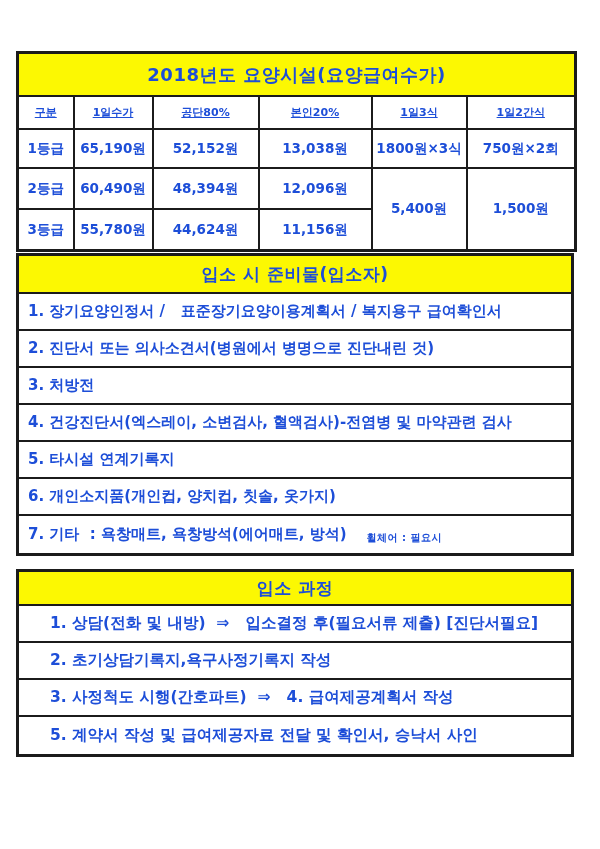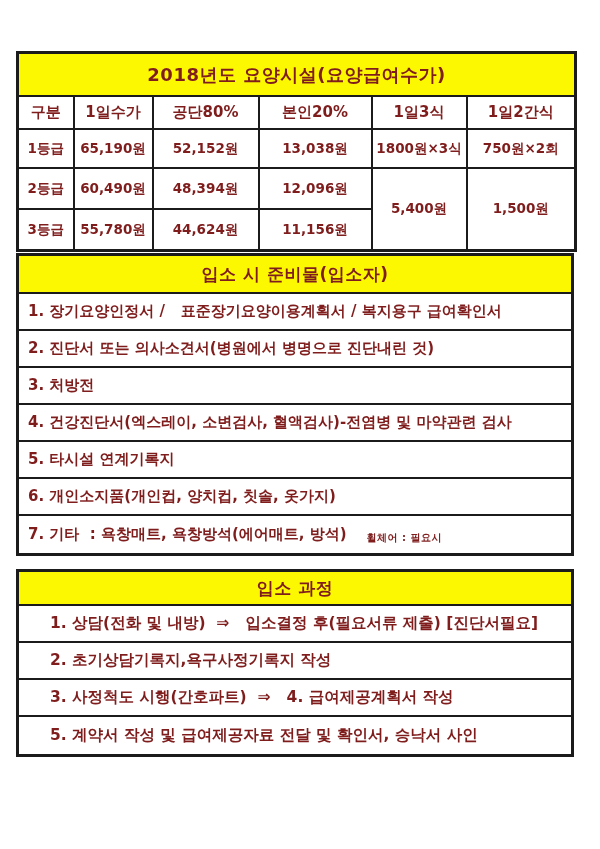--- a/index.html
+++ b/index.html
@@ -6,21 +6,21 @@
     margin: 0; padding: 0;
     background: #ffffff;
   }
   .page {
     position: relative;
     width: 600px; height: 849px;
     background: #ffffff;
     overflow: hidden;
     font-family: "DejaVu Sans", sans-serif;
     font-weight: bold;
-    color: #7f1d1d;
+    color: #1d4ed8;
   }
 
   
   table.fee {
     width: 558px;
     margin: 51px 0 0 16px;
     border-collapse: collapse;
     border: 3px solid #1b1b1b;
     table-layout: fixed;
   }
@@ -31,21 +31,21 @@
     font-weight: bold;
     padding: 0;
     overflow: hidden;
   }
   .fee .title-cell {
     background: #fcf802;
     font-size: 18px;
     height: 41px;
     letter-spacing: 0.5px;
   }
-  .fee th { font-size: 15px; height: 31px; }
+  .fee th { font-size: 11px; height: 31px; text-decoration: underline; }
   .fee td.cell { font-size: 13.5px; height: 37px; }
   .fee tr.r2 td.cell, .fee tr.r3 td.cell { height: 39px; }
 
   
   .box {
     width: 552px; 
     margin-left: 16px;
     border: 3px solid #1b1b1b;
     background: #ffffff;
   }

